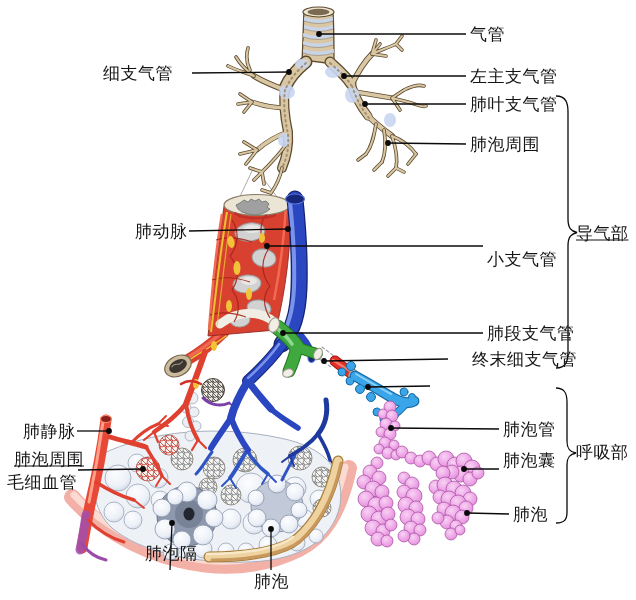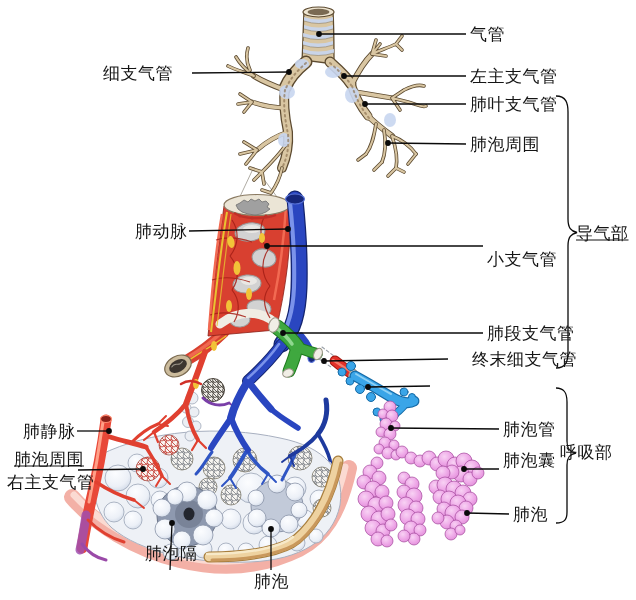--- a/index.html
+++ b/index.html
@@ -14,21 +14,21 @@
   #lbl-lobar{left:470px;top:104px;}
   #lbl-segmental{left:470px;top:144px;}
   #lbl-small{left:487px;top:259px;}
   #lbl-bronchiole{left:487px;top:333px;}
   #lbl-terminal{left:472px;top:359px;}
   #lbl-respbronchiole{left:434px;top:386px;}
   #lbl-duct{left:503px;top:429px;}
   #lbl-sac{left:503px;top:460px;}
   #lbl-alveolus-r{left:513px;top:514px;}
   #lbl-conducting{left:576px;top:233px;text-decoration:underline;}
-  #lbl-respportion{left:560px;top:452px;}
+  #lbl-respportion{left:576px;top:452px;}
   
   #lbl-rightmain{left:103px;top:73px;}
   #lbl-pulmartery{left:135px;top:231px;}
   #lbl-pulmvein{left:23px;top:431px;}
   #lbl-cap1{left:14px;top:459px;text-decoration:underline;}
   #lbl-cap2{left:7px;top:482px;}
   
   #lbl-septum{left:145px;top:553px;}
   #lbl-alveolus-b{left:254px;top:581px;}
 </style>
@@ -544,21 +544,21 @@
 <div class="lbl" id="lbl-rightmain">细支气管</div>
 <div class="lbl" id="lbl-leftmain">左主支气管</div>
 <div class="lbl" id="lbl-lobar">肺叶支气管</div>
 <div class="lbl" id="lbl-segmental">肺泡周围</div>
 <div class="lbl" id="lbl-pulmartery">肺动脉</div>
 <div class="lbl" id="lbl-small">小支气管</div>
 <div class="lbl" id="lbl-bronchiole">肺段支气管</div>
 <div class="lbl" id="lbl-terminal">终末细支气管</div>
 <div class="lbl" id="lbl-pulmvein">肺静脉</div>
 <div class="lbl" id="lbl-cap1">肺泡周围</div>
-<div class="lbl" id="lbl-cap2">右主支气管</div>
+<div class="lbl" id="lbl-cap2">毛细血管</div>
 <div class="lbl" id="lbl-duct">肺泡管</div>
 <div class="lbl" id="lbl-sac">肺泡囊</div>
 <div class="lbl" id="lbl-alveolus-r">肺泡</div>
 <div class="lbl" id="lbl-septum">肺泡隔</div>
 <div class="lbl" id="lbl-alveolus-b">肺泡</div>
 <div class="lbl" id="lbl-conducting">导气部</div>
 <div class="lbl" id="lbl-respportion">呼吸部</div>
 
 </div>
 

